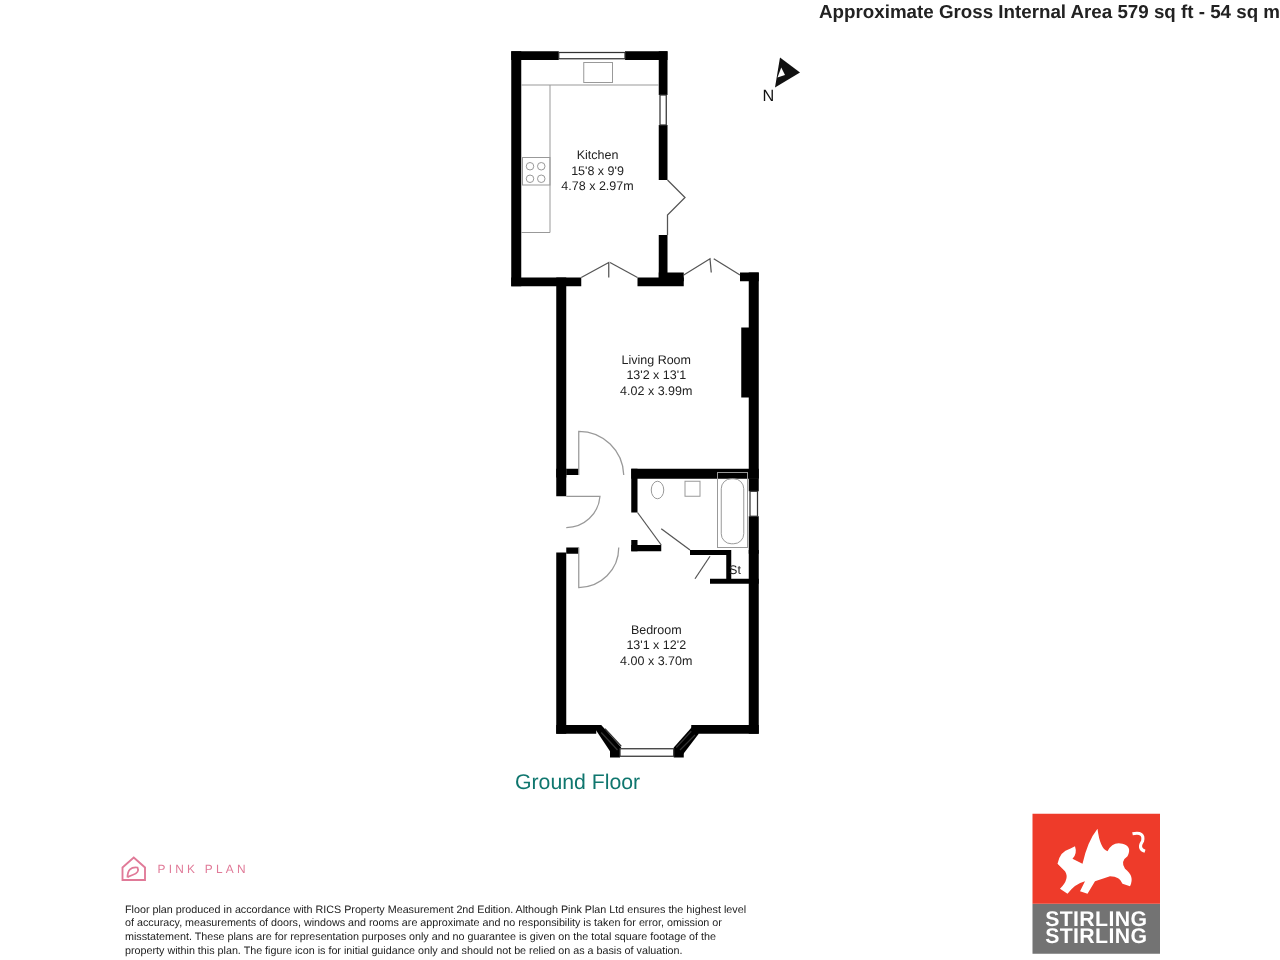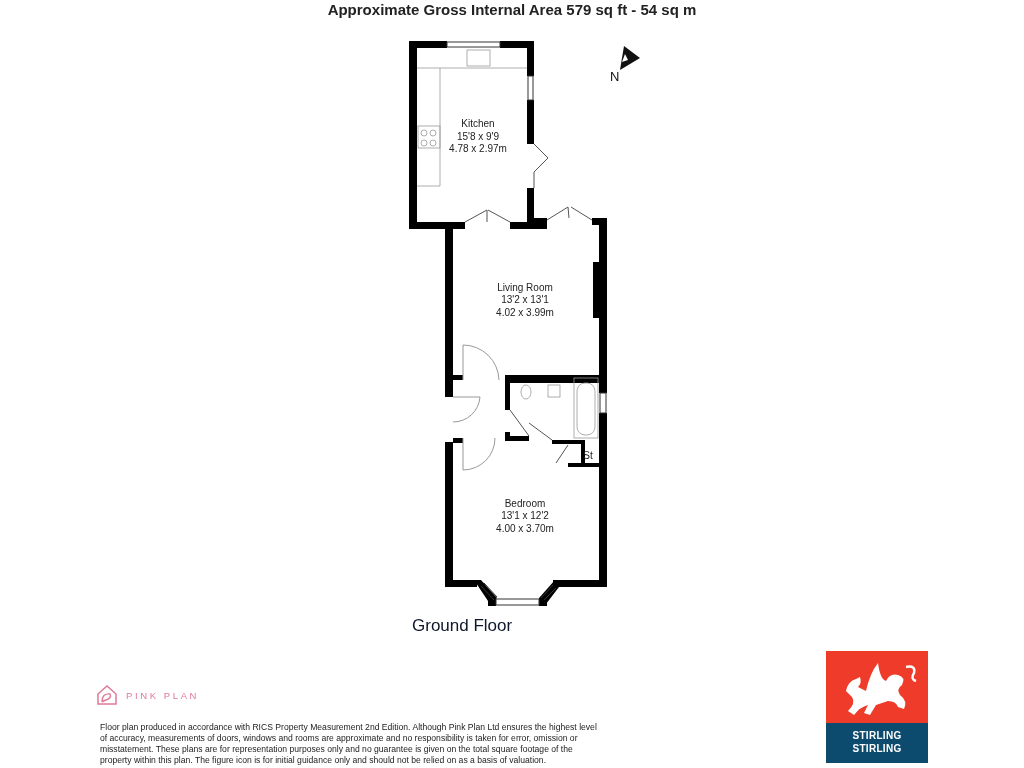--- a/index.html
+++ b/index.html
@@ -1,28 +1,28 @@
 <!DOCTYPE html>
 <html><head>
 <meta charset="utf-8">
 <style>
   html, body { margin:0; padding:0; background:#ffffff; }
   body { width:1024px; height:768px; position:relative; overflow:hidden; font-family:"Liberation Sans", sans-serif; }
-  .title { position:absolute; top:1px; left:0; width:1024px; text-align:center; font-weight:bold; font-size:15px; color:#222; }
+  .title { position:absolute; top:1px; left:0; width:1024px; text-align:right; font-weight:bold; font-size:15px; color:#222; }
   .plan { position:absolute; left:0; top:0; }
   .room-label { font-family:"Liberation Sans", sans-serif; font-size:10px; fill:#222; text-anchor:middle; }
-  .floor-label { position:absolute; left:412px; top:616px; font-size:17px; color:#0f172a; }
+  .floor-label { position:absolute; left:412px; top:616px; font-size:17px; color:#0f766e; }
   .compass { position:absolute; left:606px; top:44px; width:40px; height:40px; }
   .compass-n { position:absolute; left:610px; top:69px; font-size:13px; color:#111; }
   .pp-logo { position:absolute; left:96px; top:684px; display:flex; align-items:center; }
   .pp-text { margin-left:8px; color:#e07a98; font-size:9.5px; letter-spacing:2.6px; }
   .disclaimer { position:absolute; left:100px; top:722px; width:500px; font-size:8.6px; line-height:11px; color:#222; }
   .sa-logo { position:absolute; left:826px; top:651px; width:102px; height:112px; }
   .sa-top { width:102px; height:72px; background:#ee3b2a; position:relative; }
-  .sa-bottom { width:102px; height:40px; background:#0c4a6e; color:#fff; font-weight:bold; font-size:10px; text-align:center; line-height:13px; padding-top:6px; box-sizing:border-box; letter-spacing:0.3px; }
+  .sa-bottom { width:102px; height:40px; background:#737373; color:#fff; font-weight:bold; font-size:17px; text-align:center; line-height:13px; padding-top:6px; box-sizing:border-box; letter-spacing:0.3px; }
 </style>
 </head>
 <body>
 
 <div class="title">Approximate Gross Internal Area 579 sq ft - 54 sq m</div>
 
 <svg class="plan" width="1024" height="768" viewBox="0 0 1024 768">
   <g fill="#000">
 
     <rect x="409" y="41" width="38" height="7"></rect>

